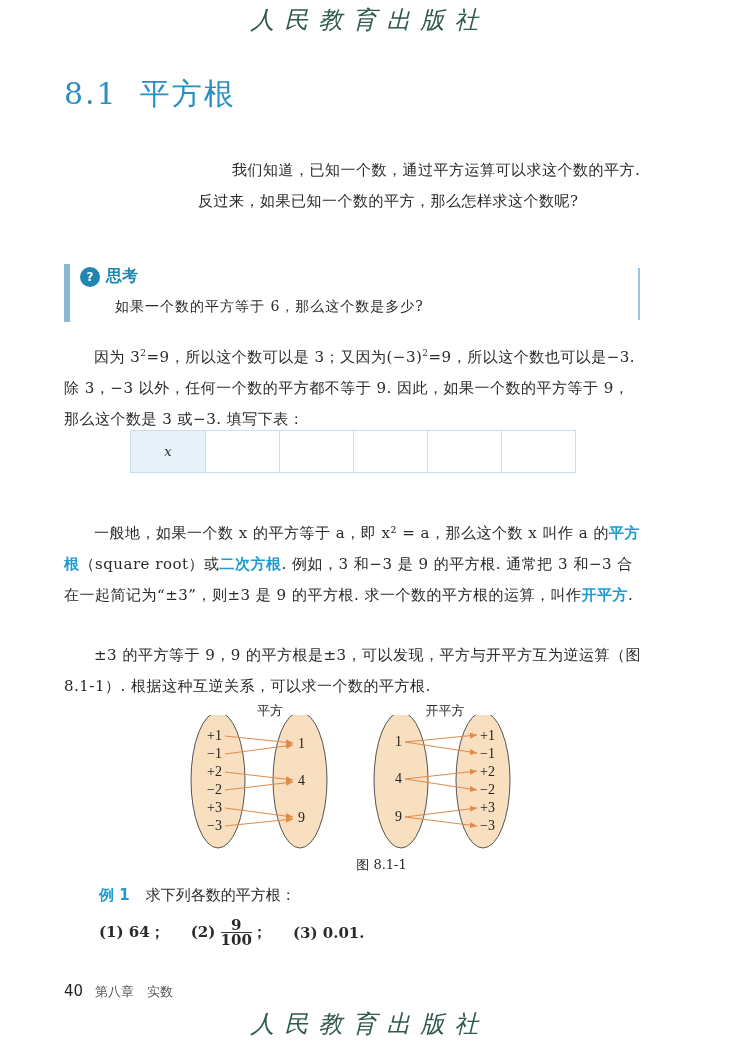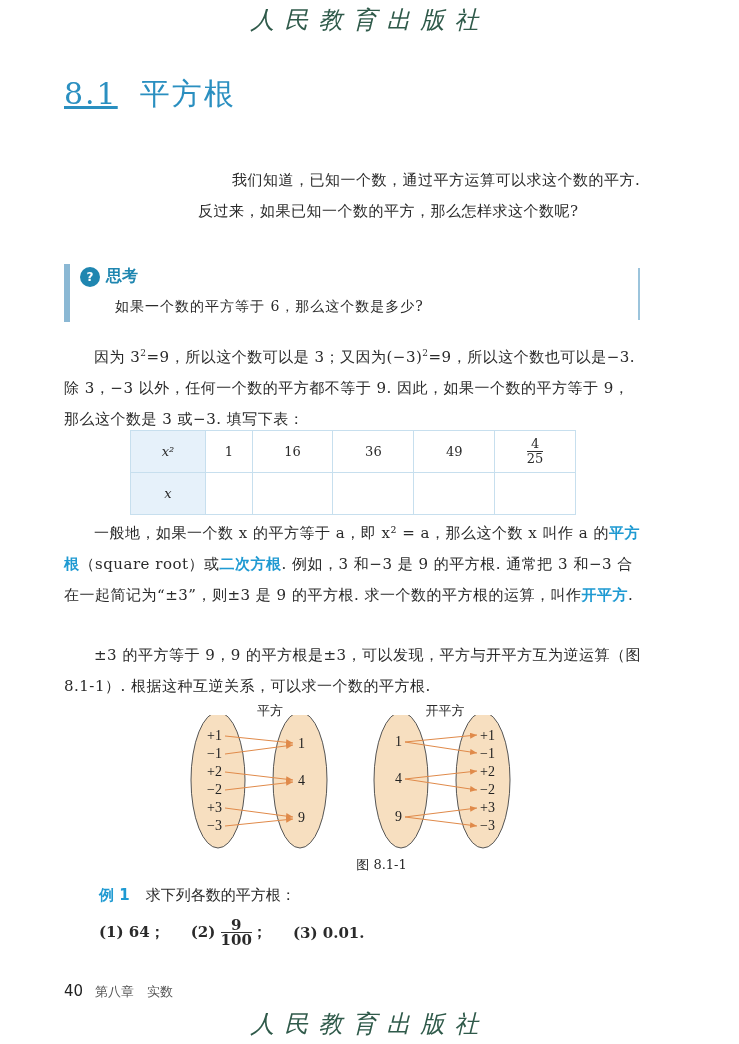--- a/index.html
+++ b/index.html
@@ -4,23 +4,23 @@
 <style>
   html, body { margin:0; padding:0; background:#ffffff; }
   body { width:739px; height:1044px; position:relative; overflow:hidden;
          font-family:"DejaVu Serif", "Liberation Serif", serif; color:#2a2a2a; }
   .abs { position:absolute; }
   .publisher { left:0; width:739px; text-align:center; font-family:"DejaVu Serif", serif;
                font-style:italic; font-size:24px; letter-spacing:10px; color:#2f5a4a; }
   .pub-top { top:4px; }
   .pub-bot { top:1008px; }
   .chapter-title { left:64px; top:74px; font-size:30px; color:#2a8fc0; letter-spacing:2px; }
-  .chapter-title .num { margin-right:22px;text-decoration:underline; }
+  .chapter-title .num { margin-right:22px; }
   .p { font-size:15px; line-height:31px; letter-spacing:0.5px; }
-  .intro { left:198px; top:165px; width:448px; }
+  .intro { left:198px; top:155px; width:448px; }
   .intro .indent { text-indent:34px; }
   .think { left:64px; top:264px; width:578px; height:58px; border-left:6px solid #8bb8d4; }
   .think-rbar { left:638px; top:268px; width:2px; height:52px; background:#9cc4dc; }
   .think-head { left:80px; top:266px; display:flex; align-items:center; }
   .think-icon { width:20px; height:20px; border-radius:50%; background:#1f86b0; color:#fff;
                 font-size:12px; line-height:20px; text-align:center; margin-right:6px;
                 font-family:"DejaVu Sans", sans-serif; font-weight:bold; }
   .think-label { font-family:Liberation Mono, monospace; color:#1f86b0; font-size:16px; font-weight:bold; }
   .think-q { left:115px; top:298px; font-size:14px; letter-spacing:1px; }
   .para { left:64px; width:580px; }
@@ -63,30 +63,20 @@
   <span class="think-label">思考</span>
 </div>
 <div class="abs think-q">如果一个数的平方等于 6，那么这个数是多少?</div>
 
 <div class="abs p para" style="top:338px;">
   <div class="indent"><span>因为 3</span><sup>2</sup><span>=9，所以这个数可以是 3；又因为(−3)</span><sup>2</sup><span>=9，所以这个数也可以是−3. 除 3，−3 以外，任何一个数的平方都不等于 9. 因此，如果一个数的平方等于 9，那么这个数是 3 或−3. 填写下表：</span></div>
 </div>
 
 <table class="sq">
   <tbody>
-      <tr>
-    <td class="head">x²</td>
-    <td>1</td>
-    <td>16</td>
-    <td>36</td>
-    <td>49</td>
-    <td>
-      <span class="frac"><span class="n">4</span><span class="d">25</span></span>
-    </td>
-  </tr>
   <tr>
     <td class="head">x</td>
     <td></td>
     <td></td>
     <td></td>
     <td></td>
     <td></td>
   </tr>
 </tbody>
   </table>

